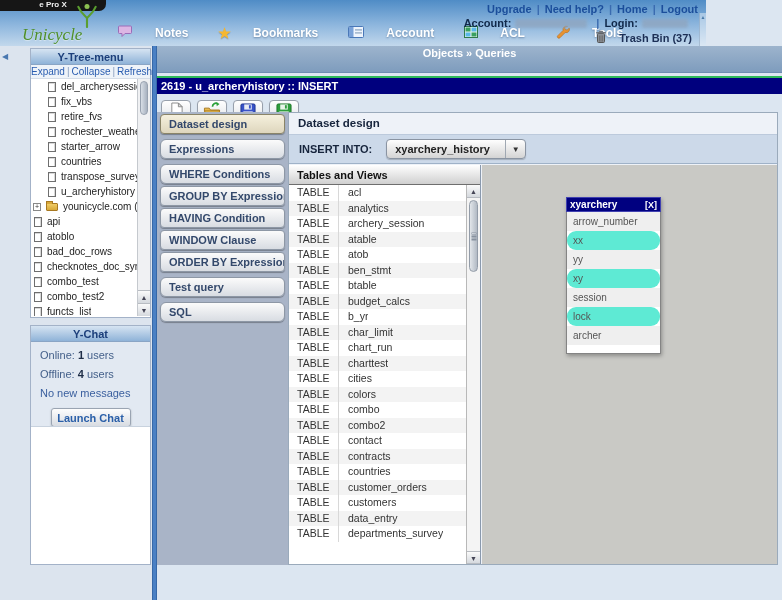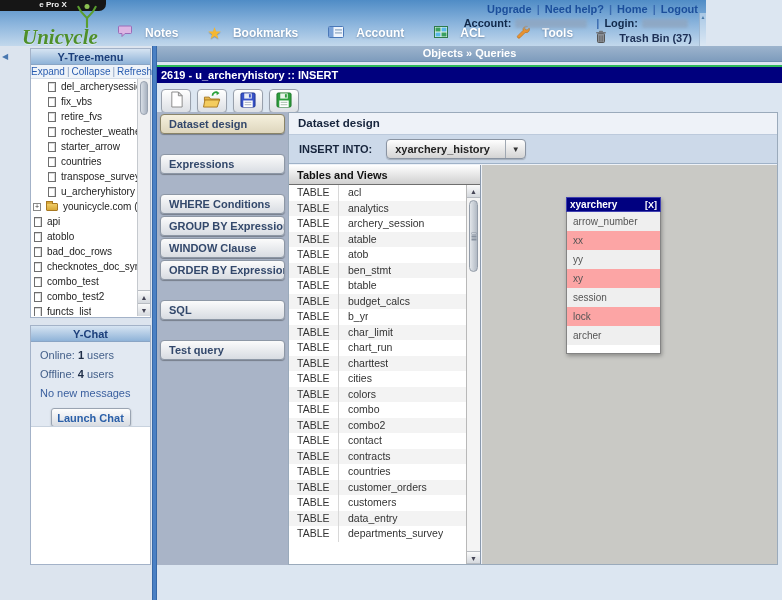--- a/index.html
+++ b/index.html
@@ -8,24 +8,24 @@
 
   
   .topbar { position: absolute; left: 0; top: 0; width: 706px; height: 46px;
     background: linear-gradient(#4f8cc6, #8fb7de 55%, #c2d8ec); }
   .window-tab { position: absolute; left: 0; top: 0; width: 106px; height: 11px;
     background: #161616; color: #f0f0f0; font-size: 8px; font-weight: bold;
     line-height: 10px; text-align: center; border-radius: 0 0 7px 0; }
   .brand { position: absolute; left: 18px; top: 1px; width: 110px; height: 45px; cursor: pointer; }
   .brand svg { position: absolute; left: 56px; top: 2px; }
   .brand-text { position: absolute; left: 4px; top: 24px; font-family: "Liberation Serif", serif;
-    font-style: italic; font-weight: bold; font-size: 21px; color: #4e8f2a;
+    font-style: italic; font-weight: normal; font-size: 17px; color: #4e8f2a;
     text-shadow: 0 1px 1px rgba(255,255,255,.5); }
   .nav { position: absolute; left: 118px; top: 24px; display: flex; gap: 30px; align-items: center; }
-  .nav-item { display: flex; gap: 12px; align-items: center; color: #fff; font-size: 12px;
+  .nav-item { display: flex; gap: 22px; align-items: center; color: #fff; font-size: 12px;
     font-weight: bold; text-decoration: none; text-shadow: 0 1px 2px rgba(30,60,100,.45); cursor: pointer; }
   .star-glyph { color: #f6b730; font-size: 14px; line-height: 12px; text-shadow: 0 1px 1px rgba(0,0,0,.25); }
   .top-links { position: absolute; right: 8px; top: 3px; font-size: 11px; font-weight: bold; color: #1b4e9b; }
   .top-links a { color: #1b4e9b; text-decoration: none; cursor: pointer; }
   .top-links .sep, .account-line .sep { color: #3a6bb0; margin: 0 5px; }
   .account-line { position: absolute; right: 14px; top: 17px; font-size: 11px; font-weight: bold;
     color: #10284a; display: flex; align-items: center; }
   .redacted { display: inline-block; height: 9px; background: #8fa6c0; border-radius: 2px;
     filter: blur(1.5px); opacity: .8; margin: 0 4px; }
   .redacted.w1 { width: 72px; } .redacted.w2 { width: 46px; }
@@ -77,37 +77,37 @@
     background: linear-gradient(#fdfdfd, #d8dce2); border: 1px solid #9aa4b2; border-radius: 3px;
     font-size: 11px; font-weight: bold; color: #2a5fa8; box-shadow: 0 1px 2px rgba(0,0,0,.25); cursor: pointer; }
   .chat-body { position: absolute; left: 0; bottom: 0; width: 119px; height: 138px; background: #fff;
     border-top: 1px solid #c8d2de; }
 
   .divider { position: absolute; left: 152px; top: 46px; width: 5px; height: 554px;
     background: #4a80c4; border-left: 1px solid #3668a8; border-right: 1px solid #3668a8; cursor: col-resize; }
 
   
   .main { position: absolute; left: 157px; top: 46px; width: 625px; height: 554px; background: #dce6f1; }
-  .breadcrumb-bar { height: 16px; line-height: 14px; text-align: center; font-size: 11px; font-weight: bold;
+  .breadcrumb-bar { height: 27px; line-height: 14px; text-align: center; font-size: 11px; font-weight: bold;
     color: #fff; background: linear-gradient(#9db4cd, #7e9cbd); border-bottom: 1px solid #6d8cb0; }
   .query-bar { margin-top: 3px; height: 18px; line-height: 16px; padding-left: 4px;
     background: #00007e; border-top: 2px solid #2eb85a; color: #fff; font-size: 11px; font-weight: bold; }
   .toolbar { display: flex; gap: 6px; padding: 6px 0 0 4px; height: 46px; }
   .tool-btn { width: 30px; height: 24px; background: linear-gradient(#ffffff, #dcdfe4);
     border: 1px solid #98a0ac; border-radius: 4px; display: flex; align-items: center;
     justify-content: center; cursor: pointer; box-shadow: 0 1px 1px rgba(0,0,0,.15); }
   .content { position: absolute; left: 0; top: 66px; width: 625px; height: 453px; }
 
   .section-col { position: absolute; left: 0; top: 0; width: 131px; height: 453px;
     background: #a9b4c7; padding: 2px 3px; }
   .section-btn { display: block; width: 125px; height: 20px; margin-bottom: 2px; text-align: left;
     padding-left: 8px; background: linear-gradient(#fbfbfb, #d8dce2); border: 1px solid #8d97a5;
     border-radius: 4px; font-size: 11px; font-weight: bold; color: #33486b;
     box-shadow: 0 1px 1px rgba(0,0,0,.3); cursor: pointer; white-space: nowrap; overflow: hidden; }
-  .section-btn.gap { margin-top: 20px; }
+  .section-btn.gap { margin-top: 5px; border-radius: 6px; }
   .section-btn.active { background: linear-gradient(#f5f0dd, #ded6bd); border-color: #8a8468; }
 
   .design-panel { position: absolute; left: 131px; top: 0; width: 490px; height: 453px;
     background: #eef2f8; border: 1px solid #9aaabb; }
   .panel-title { height: 21px; line-height: 21px; padding-left: 9px; font-size: 11.5px;
     font-weight: bold; color: #16243c; }
   .insert-row { height: 30px; background: #ccd9e9; border-top: 1px solid #bccadc;
     border-bottom: 1px solid #9fb2c8; display: flex; align-items: center; padding-left: 10px; }
   .insert-label { font-size: 11px; font-weight: bold; color: #16243c; }
   .dropdown { display: flex; align-items: center; width: 140px; height: 20px; margin-left: 14px;
@@ -142,21 +142,21 @@
   .canvas { position: absolute; left: 193px; top: 52px; right: 0; bottom: 0; background: #c9c9c5; }
   .float-panel { position: absolute; left: 84px; top: 32px; width: 95px;
     box-shadow: 1px 2px 4px rgba(0,0,0,.3); }
   .float-title { height: 15px; background: #000080; border: 1px solid #4040b0; color: #fff;
     font-size: 10px; font-weight: bold; display: flex; justify-content: space-between;
     align-items: center; padding: 0 3px; cursor: move; }
   .float-close { font-size: 9px; font-weight: bold; color: #fff; cursor: pointer; }
   .float-body { background: #fff; border: 1px solid #848484; border-top: none; padding-bottom: 8px; }
   .ffield { height: 19px; line-height: 19px; padding-left: 6px; font-size: 10px; color: #555;
     background: #efefef; cursor: grab; }
-  .ffield.alt { background: #fca5a5; }
+  .ffield.alt { background: #5eead4; border-radius: 9px; }
 </style>
 </head>
 <body>
 
 <div class="screen">
 
   <div class="topbar">
     <div class="window-tab">e Pro X</div>
 
     <div class="brand">
@@ -419,28 +419,29 @@
       <div class="section-col">
 
           <button class="section-btn active">Dataset design</button>
 
           <button class="section-btn alt gap">Expressions</button>
 
           <button class="section-btn gap">WHERE Conditions</button>
 
           <button class="section-btn alt">GROUP BY Expressions</button>
 
+          <button class="section-btn">HAVING Condition</button>
 
           <button class="section-btn alt">WINDOW Clause</button>
 
           <button class="section-btn">ORDER BY Expressions</button>
 
+          <button class="section-btn gap">Test query</button>
+
           <button class="section-btn alt gap">SQL</button>
-
-          <button class="section-btn gap">Test query</button>
         </div>
 
       <div class="design-panel">
         <div class="panel-title">Dataset design</div>
         <div class="insert-row">
           <span class="insert-label">INSERT INTO:</span>
           <div class="dropdown">
             <span class="val">xyarchery_history</span>
             <span class="arrow">▼</span>
           </div>

